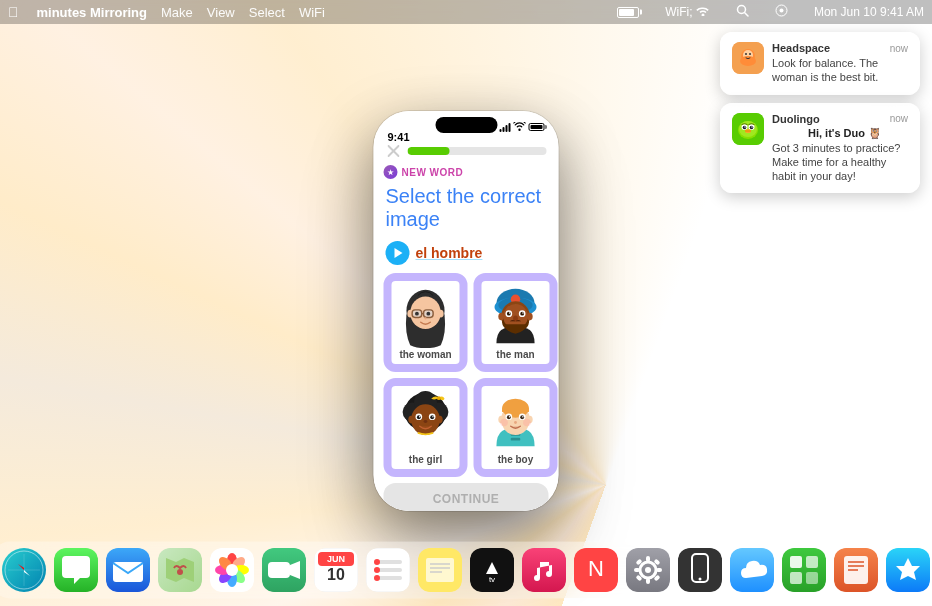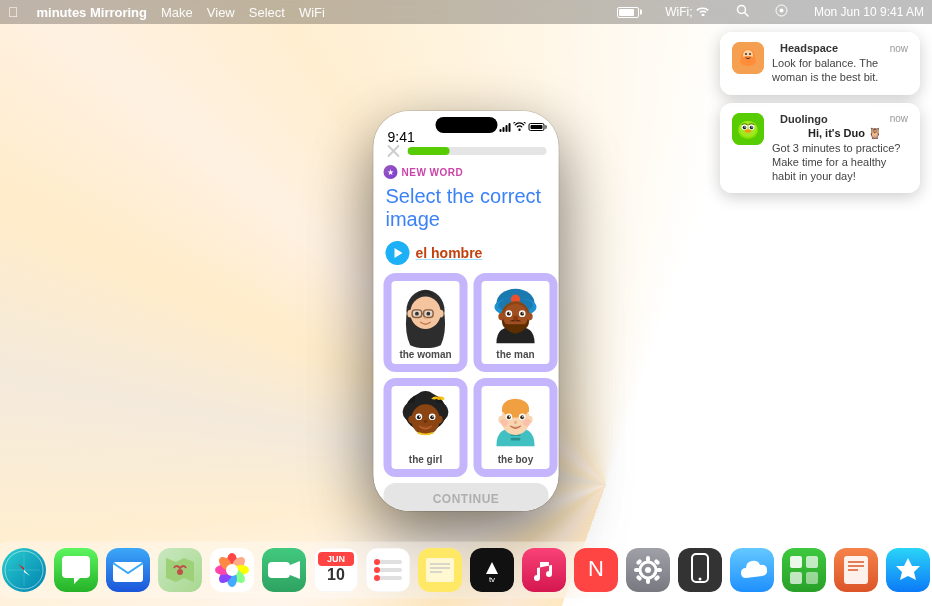--- a/index.html
+++ b/index.html
@@ -188,21 +188,20 @@
     .notif-content {
       flex: 1;
       min-width: 0;
     }
 
     .notif-header {
       display: flex;
       justify-content: space-between;
       align-items: center;
       margin-bottom: 2px;
-      margin-left: 8px;
     }
 
     .notif-app {
       font-size: 11px;
       font-weight: 600;
       color: #333;
     }
 
     .notif-time {
       font-size: 10px;
@@ -247,22 +246,22 @@
       background: white;
       display: flex;
       align-items: center;
       padding: 6px 14px 0;
       font-size: 10px;
       font-weight: 600;
       position: relative;
     }
 
     .iphone-time {
-      font-size: 14px;
-      font-weight: 400;
+      font-size: 11px;
+      font-weight: 700;
       margin-top: 20px;
     }
 
     .iphone-dynamic-island {
       position: absolute;
       top: 6px;
       left: 50%;
       transform: translateX(-50%);
       width: 62px;
       height: 16px;

